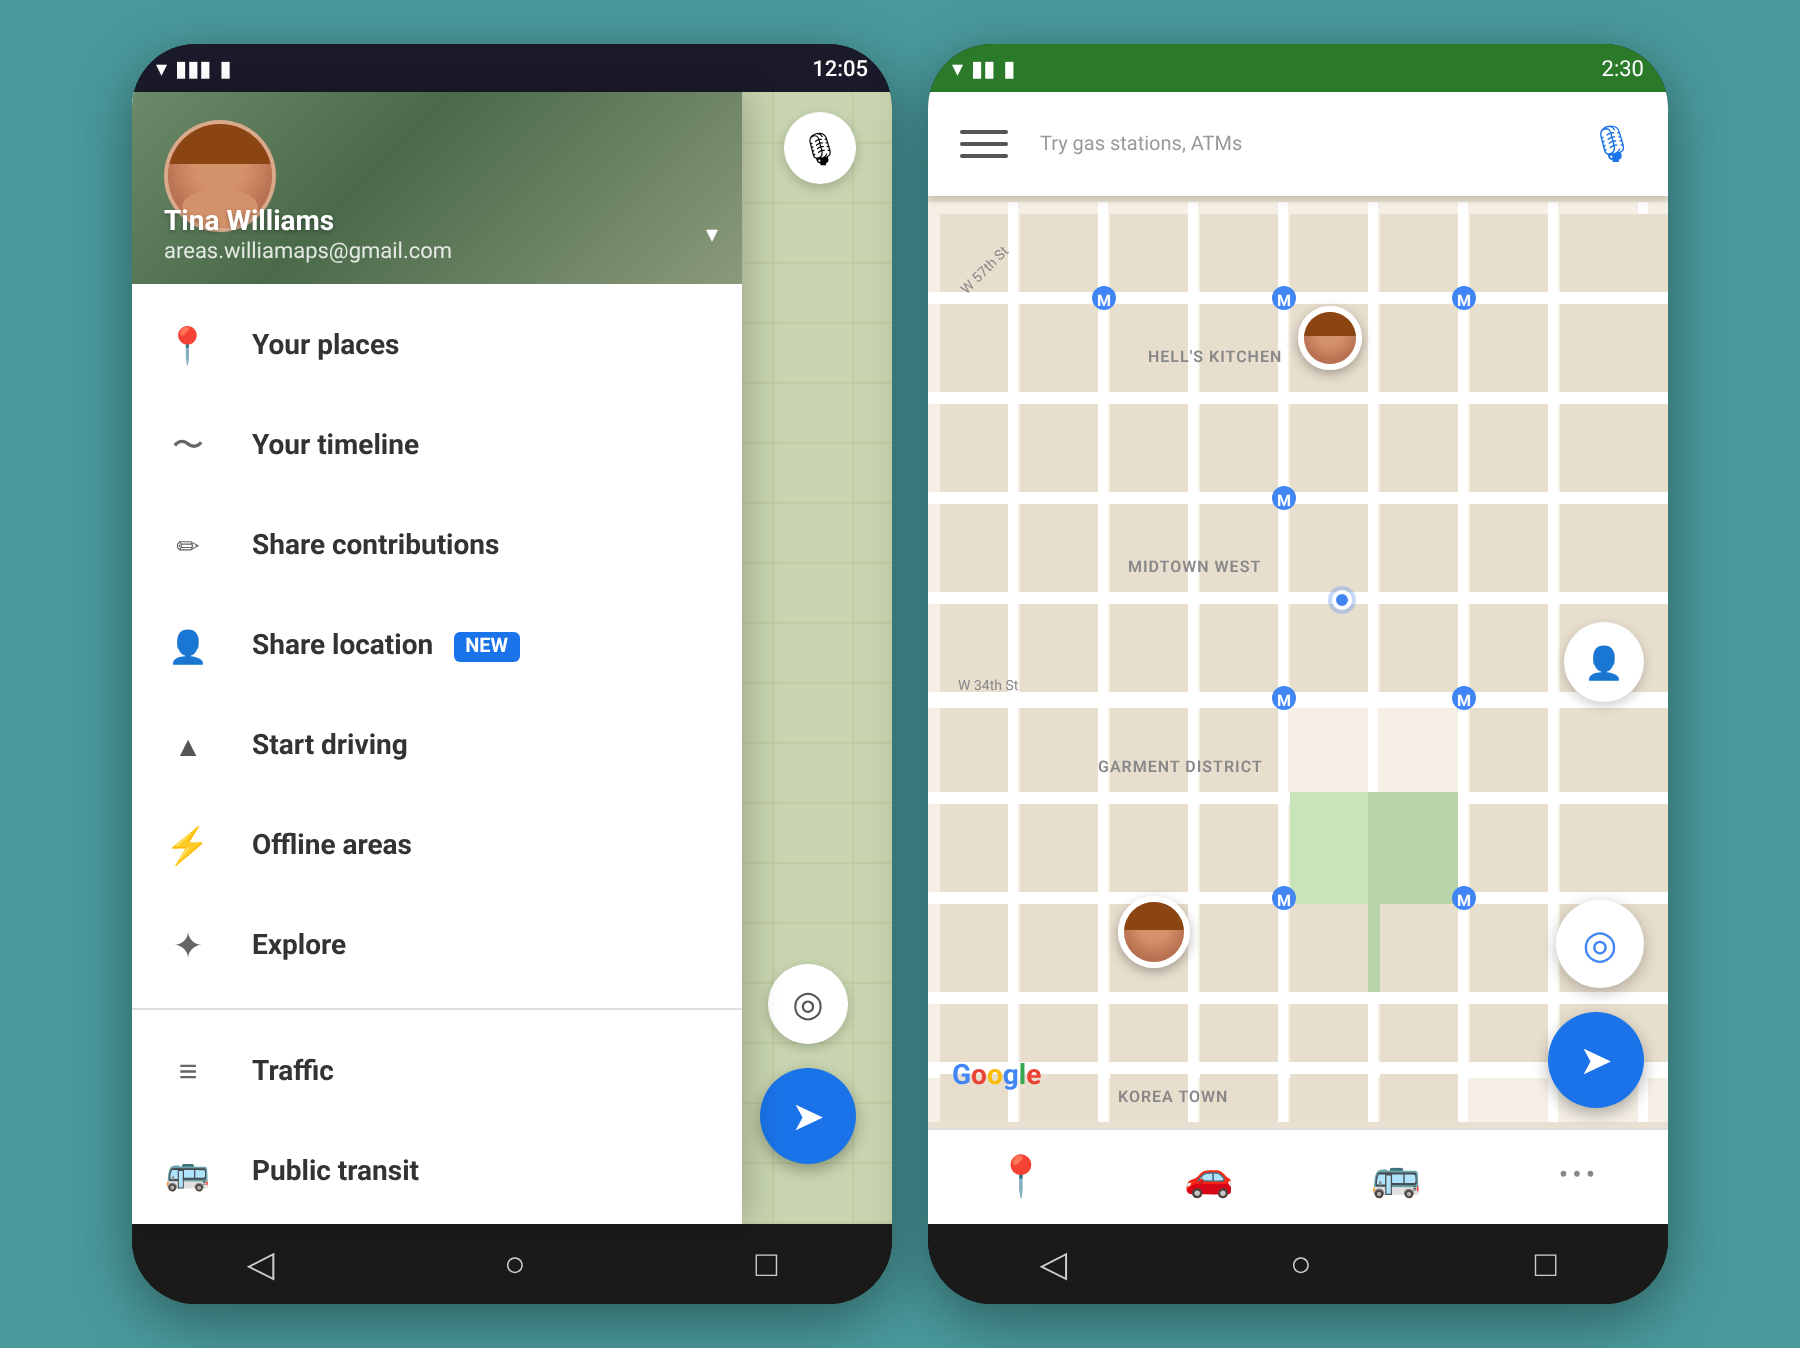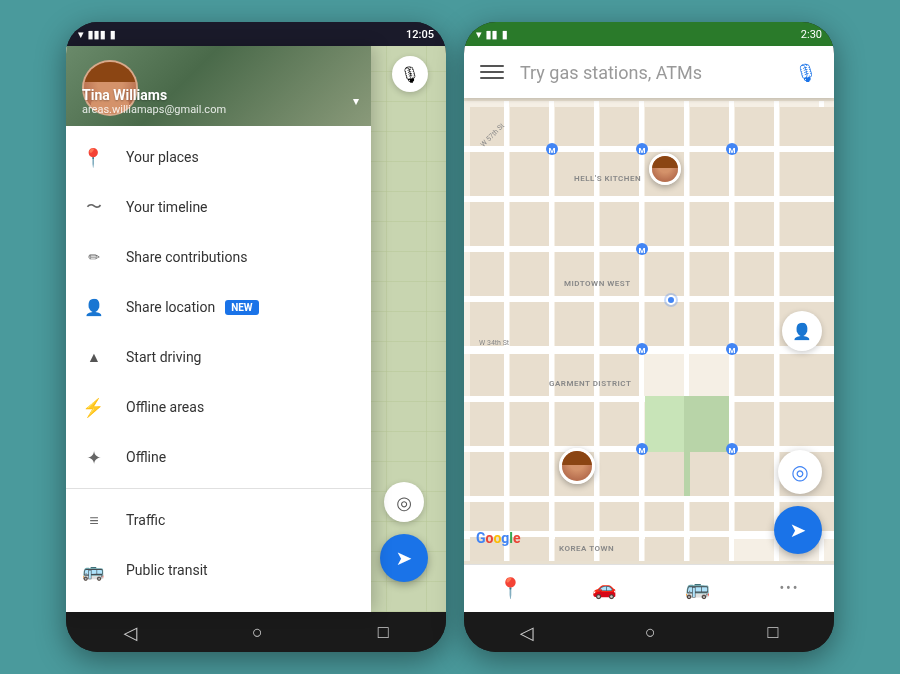--- a/index.html
+++ b/index.html
@@ -149,21 +149,21 @@
       width: 305px;
       height: 100%;
       background: white;
       z-index: 10;
       display: flex;
       flex-direction: column;
       box-shadow: 4px 0 16px rgba(0,0,0,0.2);
     }
     .drawer-header {
       position: relative;
-      height: 80px;
+      height: 96px;
       overflow: hidden;
       text-decoration: underline;
     }
     .drawer-header-bg {
       position: absolute;
       top: 0; left: 0; right: 0; bottom: 0;
       background: linear-gradient(135deg, #6a8a6a 0%, #4a6a4a 40%, #8a9a7a 100%);
     }
     .drawer-avatar {
       position: absolute;
@@ -250,21 +250,21 @@
       align-items: center;
       justify-content: center;
       margin-right: 20px;
       color: #666;
       font-size: 18px;
       flex-shrink: 0;
     }
     .drawer-label {
       font-size: 14px;
       color: #333;
-      font-weight: 400;
+      font-weight: 700;
     }
     .new-badge {
       margin-left: 10px;
       background: #1a73e8;
       color: white;
       font-size: 10px;
       font-weight: bold;
       padding: 2px 6px;
       border-radius: 3px;
     }
@@ -302,21 +302,21 @@
       margin-right: 12px;
       flex-shrink: 0;
     }
     .hamburger-line {
       height: 2px;
       background: #555;
       border-radius: 1px;
     }
     .search-input-area {
       flex: 1;
-      font-size: 18px;
+      font-size: 10px;
       color: #999;
     }
     .search-mic {
       width: 32px;
       height: 32px;
       display: flex;
       align-items: center;
       justify-content: center;
       color: #1a73e8;
       font-size: 18px;
@@ -499,21 +499,21 @@
             <span class="drawer-label">Start driving</span>
           </div>
 
           <div class="drawer-item">
             <div class="drawer-icon">⚡</div>
             <span class="drawer-label">Offline areas</span>
           </div>
 
           <div class="drawer-item">
             <div class="drawer-icon">✦</div>
-            <span class="drawer-label">Offline</span>
+            <span class="drawer-label">Explore</span>
           </div>
 
           <div class="drawer-divider"></div>
 
           <div class="drawer-item">
             <div class="drawer-icon" style="font-size:16px;">≡</div>
             <span class="drawer-label">Traffic</span>
           </div>
 
           <div class="drawer-item">

